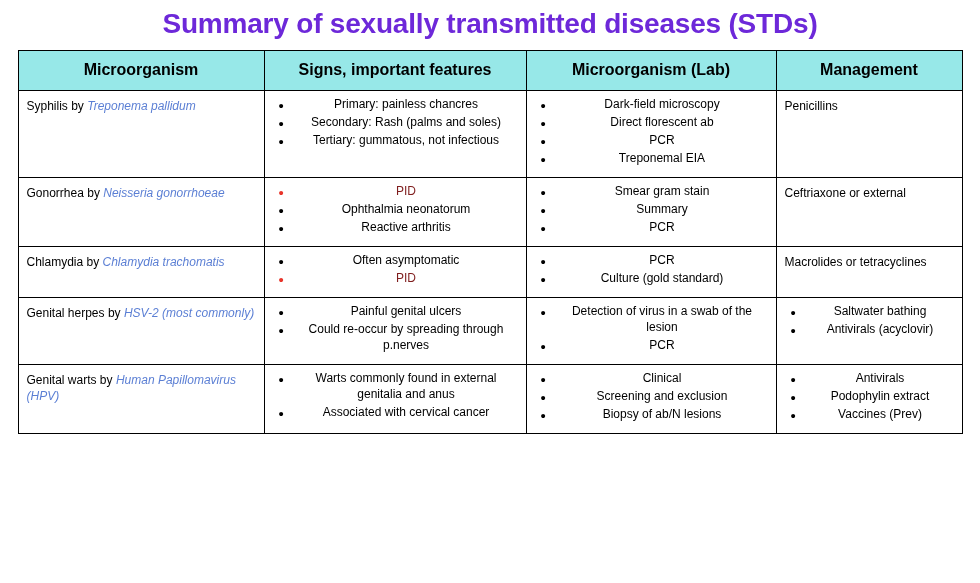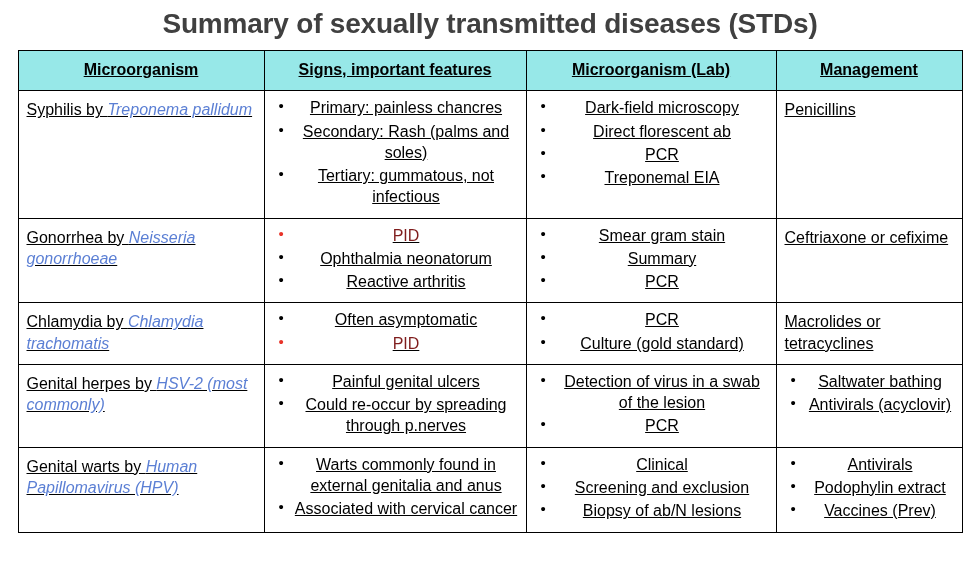--- a/index.html
+++ b/index.html
@@ -19,35 +19,34 @@
     height: 583px;
     position: relative;
     box-sizing: border-box;
   }
   .title {
     text-align: center;
     font-size: 28px;
     font-weight: bold;
     letter-spacing: -0.2px;
     margin: 8px 0 10px 0;
-    color: #404040;
+    color: #6d28d9;
   }
   table.std-table {
     border-collapse: collapse;
     width: 944px;
     margin: 0 auto;
     table-layout: fixed;
-    text-decoration: underline;
   }
   table.std-table th,
   table.std-table td {
     border: 1px solid #000000;
     vertical-align: top;
     padding: 6px 8px 8px 8px;
-    font-size: 16px;
+    font-size: 12px;
     line-height: 1.33;
   }
   table.std-table thead th {
     background: #97e8e8;
     text-align: center;
     font-size: 16px;
     font-weight: bold;
     padding: 8px 6px 10px 6px;
     vertical-align: middle;
   }
@@ -157,21 +156,21 @@
             </ul>
           </td>
           <td class="row-inv">
             <ul class="bullets">
               <li class="">Smear gram stain</li>
               <li class="">Summary</li>
               <li class="">PCR</li>
             </ul>
           </td>
           <td class="mgmt-plain">
-            <span class="plain-text">Ceftriaxone or cefixime</span>
+            <span class="plain-text">Ceftriaxone or external</span>
           </td>
         </tr>
         <tr>
           <td>
             <span class="organism"><span>Chlamydia by </span><span class="latin">Chlamydia trachomatis</span></span>
           </td>
           <td class="row-sig">
             <ul class="bullets">
               <li class="">Often asymptomatic</li>
               <li class="hl">PID</li>

